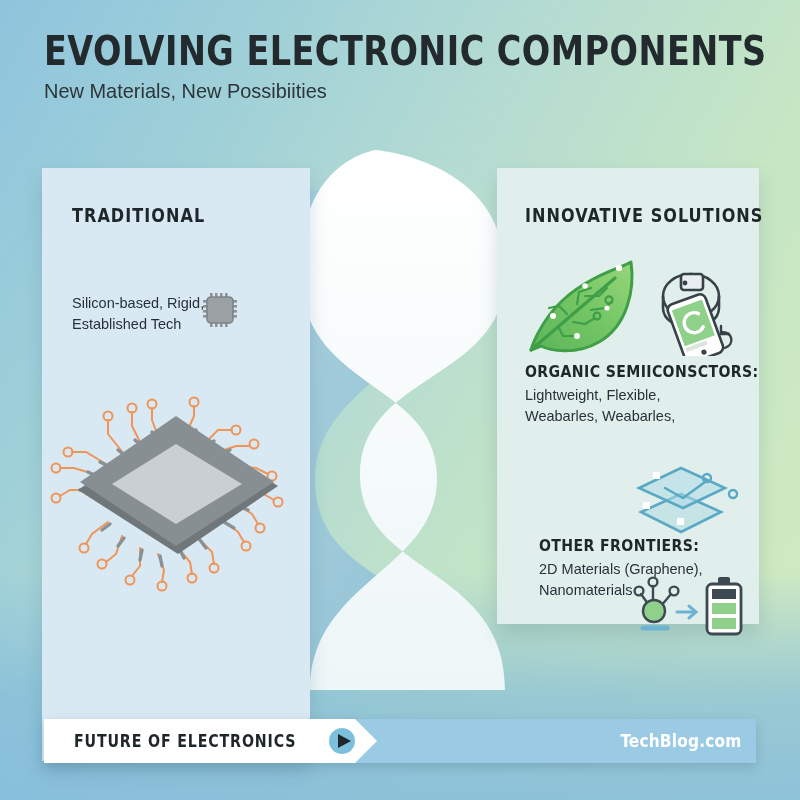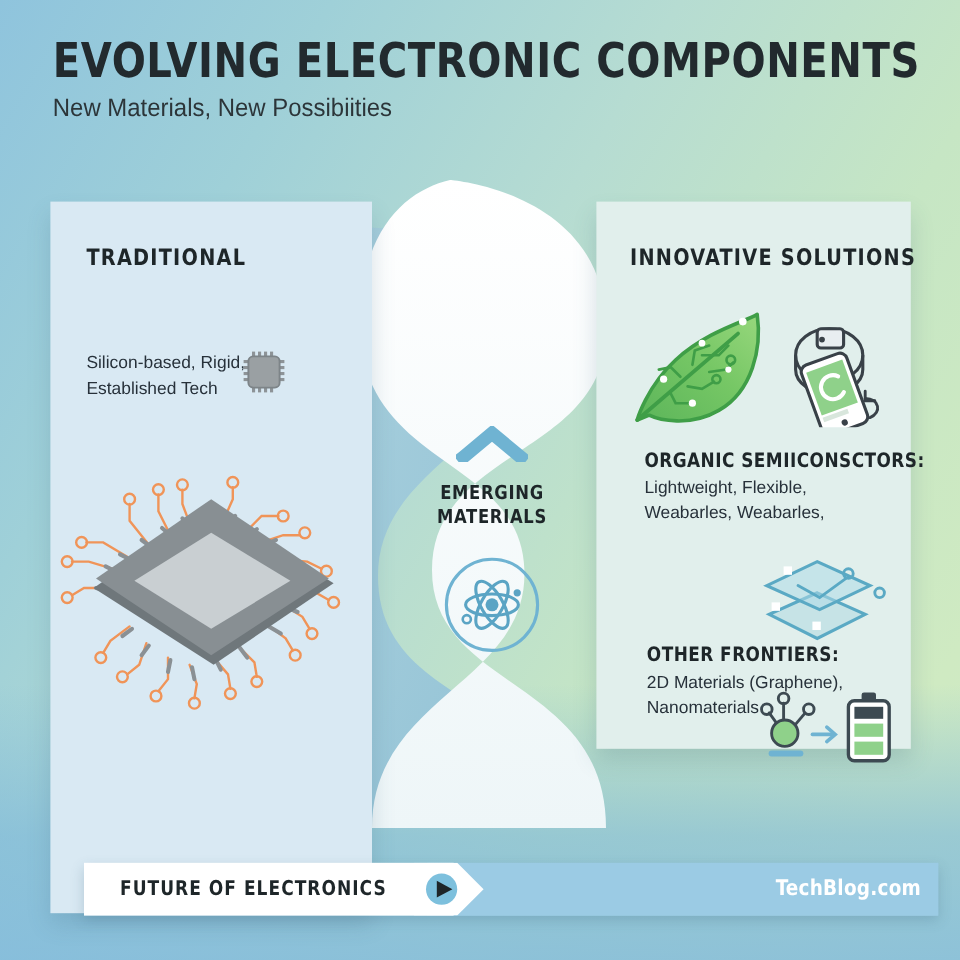--- a/index.html
+++ b/index.html
@@ -49,39 +49,39 @@
   .head-right{position:absolute;left:28px;top:36px;}
 
   .body-text{font-size:14.5px;line-height:1.42;color:#27313a;}
   .left-text{position:absolute;left:30px;top:125px;width:150px;}
 
   .sec-title{
     font-family:"DejaVu Sans Condensed","Liberation Sans Narrow","Liberation Sans",sans-serif;
     font-weight:bold;font-size:16.5px;letter-spacing:.4px;color:#1e2629;
     transform:scaleX(.95);transform-origin:left center;white-space:nowrap;margin-bottom:4px;
   }
-  .sec1{position:absolute;left:28px;top:206px;width:215px;margin-left:12px;}
+  .sec1{position:absolute;left:28px;top:194px;width:215px;}
   .sec2{position:absolute;left:42px;top:368px;width:200px;}
 
   
   .emerging{position:absolute;left:330px;top:355px;width:160px;z-index:5;text-align:center;}
   .emerging-label{
     font-family:"DejaVu Sans Condensed","Liberation Sans Narrow","Liberation Sans",sans-serif;
     font-weight:bold;font-size:16px;letter-spacing:.6px;color:#1d2528;line-height:1.22;
     transform:scaleX(.95);
   }
   .chevron{display:block;margin:0 auto 16px auto;}
   .atom{display:block;margin:22px auto 0 auto;}
 
   
   .icon-abs{position:absolute;z-index:4;}
 
   
   .footer{position:absolute;left:44px;top:719px;width:712px;height:44px;z-index:7;
-          box-shadow:0 4px 10px rgba(60,100,125,.25);margin-left:26px;}
+          box-shadow:0 4px 10px rgba(60,100,125,.25);}
   .footer-white{position:absolute;left:0;top:0;width:308px;height:44px;background:#ffffff;}
   .footer-blue{position:absolute;left:286px;top:0;width:426px;height:44px;background:#9bcbe4;}
   .footer-arrow-wrap{position:absolute;left:275px;top:0;width:60px;height:44px;}
   .footer-label{
     position:absolute;left:30px;top:12px;
     font-family:"DejaVu Sans Condensed","Liberation Sans Narrow","Liberation Sans",sans-serif;
     font-weight:bold;font-size:17px;letter-spacing:.9px;color:#1e2629;
     transform:scaleX(.93);transform-origin:left center;white-space:nowrap;
   }
   .footer-brand{
@@ -314,38 +314,20 @@
       <g>
         <rect x="88" y="18" width="34" height="50" rx="5" fill="#ffffff" stroke="#3d4a52" stroke-width="2.8"></rect>
         <rect x="99" y="11" width="12" height="7" rx="2" fill="#3d4a52"></rect>
         <rect x="93" y="23" width="24" height="10" fill="#3d4a52"></rect>
         <rect x="93" y="37" width="24" height="11" fill="#8fd18a"></rect>
         <rect x="93" y="52" width="24" height="11" fill="#8fd18a"></rect>
       </g>
     </svg>
   </div>
 
-  <div class="emerging">
-    <svg class="chevron" width="60" height="30" viewBox="0 0 60 30">
-      <path d="M6 26 L30 6 L54 26" fill="none" stroke="#6fb3d2" stroke-width="11" stroke-linecap="square" stroke-linejoin="miter"></path>
-    </svg>
-    <div class="emerging-label">EMERGING</div>
-    <div class="emerging-label">MATERIALS</div>
-    <svg class="atom" width="84" height="84" viewBox="0 0 84 84">
-      <circle cx="42" cy="42" r="38" fill="none" stroke="#6fb3d2" stroke-width="2.6"></circle>
-      <g fill="none" stroke="#5aa4c4" stroke-width="2.6">
-        <ellipse cx="42" cy="42" rx="22" ry="9"></ellipse>
-        <ellipse cx="42" cy="42" rx="22" ry="9" transform="rotate(60 42 42)"></ellipse>
-        <ellipse cx="42" cy="42" rx="22" ry="9" transform="rotate(-60 42 42)"></ellipse>
-      </g>
-      <circle cx="42" cy="42" r="5.4" fill="#5aa4c4"></circle>
-      <circle cx="21" cy="54" r="3.4" fill="none" stroke="#5aa4c4" stroke-width="2.2"></circle>
-      <circle cx="63" cy="32" r="3" fill="#5aa4c4"></circle>
-    </svg>
-  </div>
 
   <div class="footer">
     <div class="footer-blue"></div>
     <div class="footer-white"></div>
     <div class="footer-arrow-wrap">
       <svg width="60" height="44" viewBox="0 0 60 44">
         <path d="M0 0 L36 0 L58 22 L36 44 L0 44 Z" fill="#ffffff"></path>
         <circle cx="23" cy="22" r="13" fill="#7dc0dd"></circle>
         <path d="M19 15 L32 22 L19 29 Z" fill="#1e2629"></path>
       </svg>

